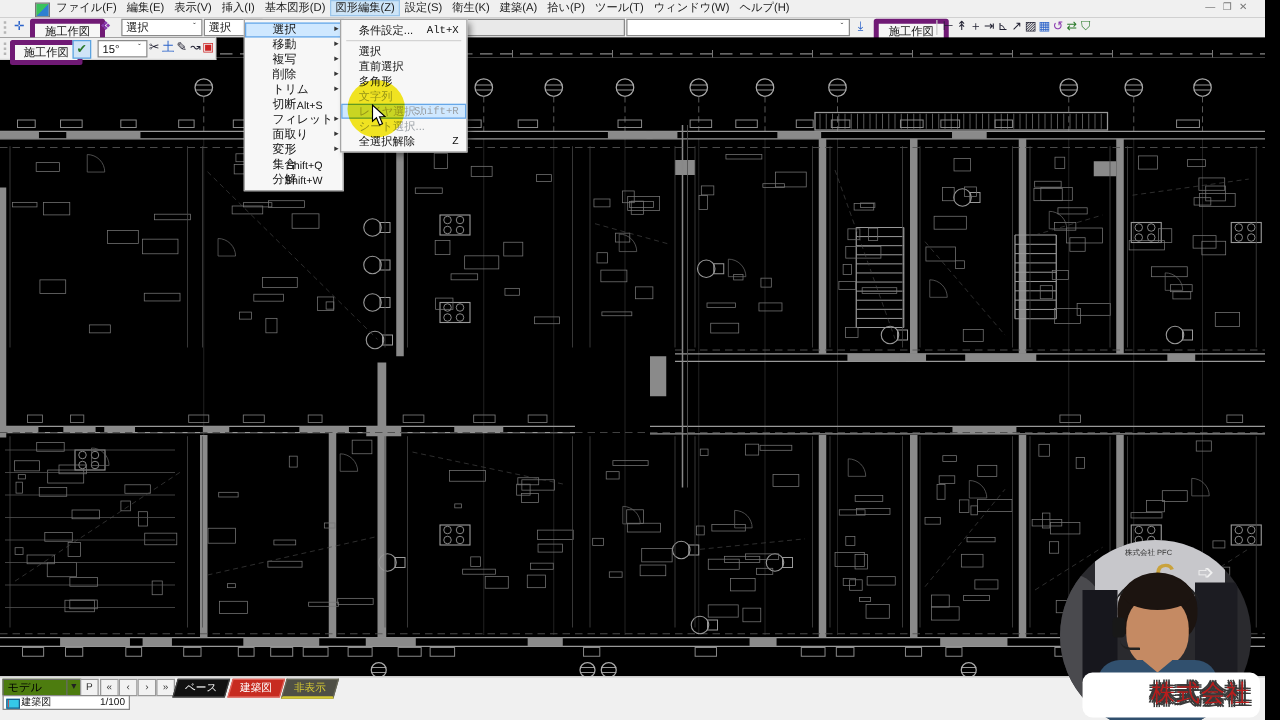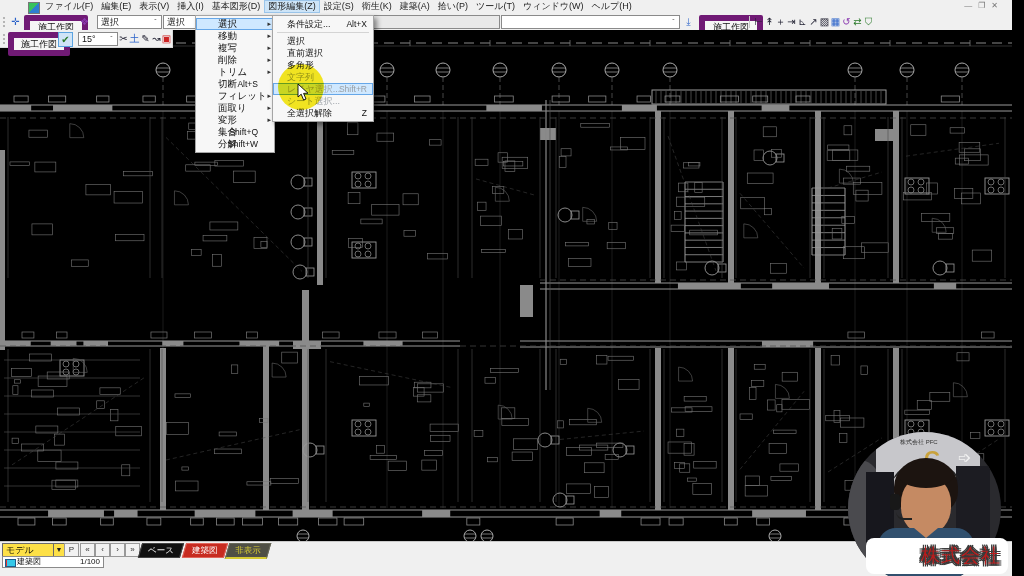--- a/index.html
+++ b/index.html
@@ -12,21 +12,21 @@
     background:linear-gradient(135deg,#39c25c 0 50%,#2f7fd0 50% 100%);border:1px solid #777;}
   .mitem{display:inline-block;padding:1px 4px;height:11px;line-height:11px;cursor:default;}
   #menuitems{position:absolute;left:41px;top:0;}
   .mitem.active{background:#cde4f7;border:1px solid #9bc5ea;padding:0 3px;}
   #winctl{position:absolute;right:8px;top:1px;color:#777;font-size:8px;letter-spacing:6px;}
   
   #tb1{position:absolute;left:0;top:14px;width:1012px;height:16px;background:#f0f0f0;
     border-bottom:1px solid #dcdcdc;font-size:9px;}
   .grip{position:absolute;top:3px;width:3px;height:10px;border-left:2px dotted #b5b5b5;}
   .tbtn{position:absolute;top:1px;height:12px;line-height:12px;padding:0 4px;background:#f6f6f6;
-    border:6px solid #701a75;border-radius:2px;font-size:9px;color:#111;text-align:center;}
+    border:4px solid #701a75;border-radius:2px;font-size:9px;color:#111;text-align:center;}
   .combo{position:absolute;top:1px;height:12px;line-height:12px;background:#fff;
     border:1px solid #8a8a8a;font-size:9px;color:#111;padding-left:3px;}
   .combo .chev{position:absolute;right:1px;top:0;width:9px;height:12px;color:#555;
     font-size:7px;text-align:center;line-height:12px;}
   .field{position:absolute;top:1px;height:12px;line-height:12px;background:#fff;
     border:1px solid #8a8a8a;font-size:9px;color:#111;padding-left:3px;}
   .field.dis{background:#e9e9e9;}
   .ticon{position:absolute;top:1px;width:13px;height:13px;font-size:10px;line-height:13px;
     text-align:center;color:#223;}
   .ticon.blue{color:#2a62c9;} .ticon.green{color:#2a7a2a;} .ticon.purple{color:#8a3ab0;}
@@ -40,31 +40,31 @@
   
   .menupanel{position:absolute;background:#f7f7f7;border:1px solid #a5a5a5;
     box-shadow:3px 3px 5px rgba(0,0,0,.45);z-index:50;font-size:9.5px;color:#111;}
   #editmenu{left:195px;top:15px;width:78px;padding:2px 0;}
   #selsub{left:272px;top:15px;width:100px;padding:2px 0;font-size:9px;}
   .menu-item{position:relative;height:12px;line-height:12px;padding-left:22px;white-space:nowrap;}
   #selsub .menu-item{padding-left:14px;}
   .menu-item.hl{background:#cfe8ff;outline:1px solid #66a7e8;outline-offset:-1px;}
   .menu-item.dis{color:#9aa0a6;}
   .mi-short{position:absolute;right:16px;font-size:8.5px;}
-  #selsub .mi-short{right:6px;}
+  #selsub .mi-short{right:6px;font-family:Liberation Mono, monospace;}
   .mi-arrow{position:absolute;right:3px;font-size:7px;color:#333;}
   .msep{height:1px;background:#d4d4d4;margin:2px 4px;}
   
   #ring{position:absolute;left:278px;top:64px;width:46px;height:46px;border-radius:50%;
     background:rgba(247,233,10,.9);mix-blend-mode:multiply;z-index:55;}
   #cursor{position:absolute;left:297px;top:83px;z-index:60;}
   
   #botbar{position:absolute;left:0;top:541px;width:1012px;height:15px;background:#f0f0f0;
     border-top:1px solid #c9c9c9;font-size:9px;}
-  #modelcombo{position:absolute;left:2px;top:1px;width:58px;height:12px;background:#fde047;
+  #modelcombo{position:absolute;left:2px;top:1px;width:58px;height:12px;background:#4d7c0f;
     border:1px solid #6a6a6a;color:#000;line-height:12px;padding-left:3px;font-size:9px;}
   #modelcombo .chev{position:absolute;right:0;top:0;width:10px;height:12px;font-size:7px;
     text-align:center;line-height:12px;color:#222;border-left:1px solid #6a6a6a;}
   .navbtn{position:absolute;top:1px;width:13px;height:12px;background:#f2f2f2;border:1px solid #999;
     text-align:center;line-height:11px;font-size:8px;color:#333;}
   #tabs{position:absolute;left:140px;top:1px;height:13px;}
   .tab{position:relative;display:inline-block;height:13px;line-height:13px;padding:0 7px;
     margin-right:2px;transform:skewX(-16deg);font-size:8.5px;}
   .tab>span{display:inline-block;transform:skewX(16deg);}
   .tab.base{background:#111;color:#fff;border:1px solid #444;}

